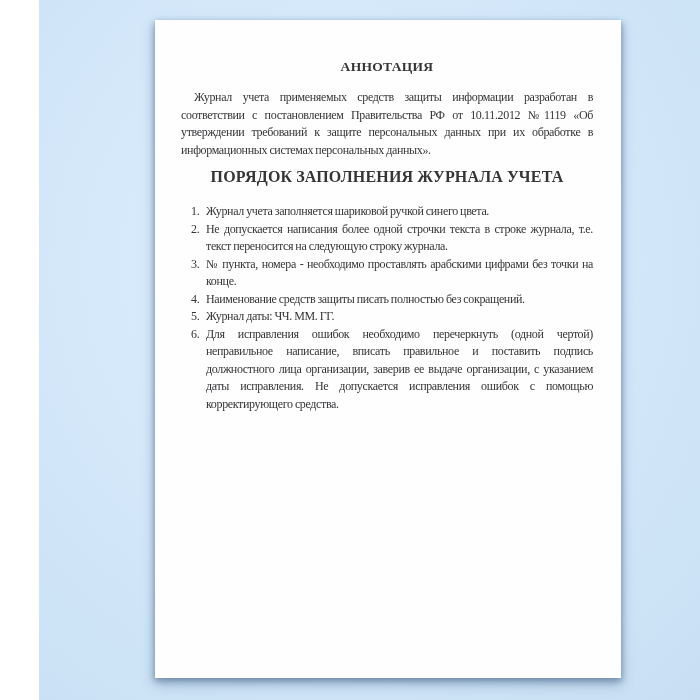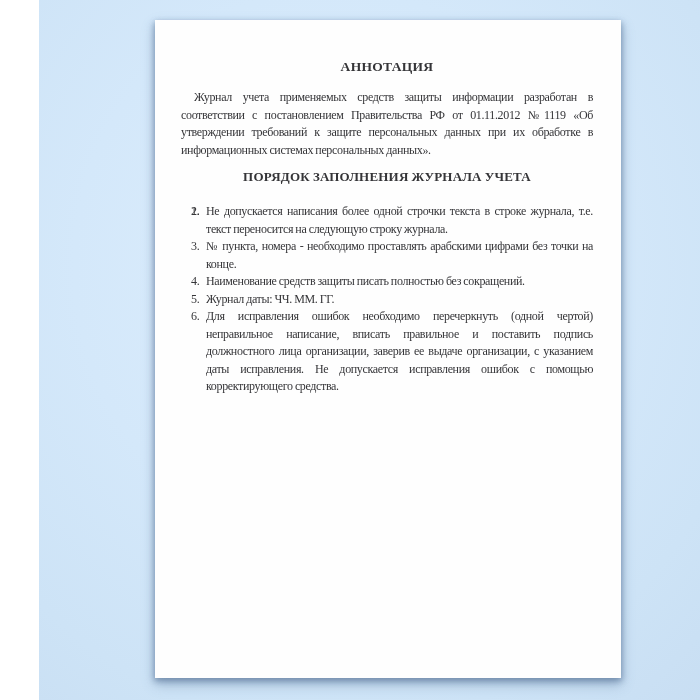--- a/index.html
+++ b/index.html
@@ -50,21 +50,21 @@
     text-align: center;
     letter-spacing: 0.3px;
     margin: 0 0 13px 0;
   }
   .body-paragraph {
     margin: 0 0 9px 0;
     text-align: justify;
     text-indent: 13px;
   }
   .section-heading {
-    font-size: 13px;
+    font-size: 16px;
     line-height: 18px;
     font-weight: bold;
     text-align: center;
     letter-spacing: 0.2px;
     margin: 9px 0 0 0;
   }
   ol.instructions {
     list-style: none;
     margin: 17px 0 0 0;
     padding: 0;
@@ -84,27 +84,28 @@
 </head>
 <body>
 
 <div class="backdrop">
   <div class="page">
     <div class="content">
 
       <h1 class="doc-title">АННОТАЦИЯ</h1>
 
 
-      <p class="body-paragraph">Журнал учета применяемых средств защиты информации разработан в соответствии с постановлением Правительства РФ от 01.11.2012 №1119 «Об утверждении требований к защите персональных данных при их обработке в информационных системах персо­нальных данных».</p>
+      <p class="body-paragraph">Журнал учета применяемых средств защиты информации разработан в соответствии с постановлением Правительства РФ от 10.11.2012 №1119 «Об утверждении требований к защите персональных данных при их обработке в информационных системах персо­нальных данных».</p>
 
       <h2 class="section-heading">ПОРЯДОК ЗАПОЛНЕНИЯ ЖУРНАЛА УЧЕТА</h2>
 
       <ol class="instructions">
         <li>
           <span class="num">1.</span>
+          <span>Журнал учета заполняется шариковой ручкой синего цвета.</span>
         </li>
         <li>
           <span class="num">2.</span>
           <span>Не допускается написания более одной строчки текста в строке журнала, т.е. текст переносится на следующую строку журнала.</span>
         </li>
         <li>
           <span class="num">3.</span>
           <span>№ пункта,  номера - необходимо проставлять арабскими цифрами без точки на конце.</span>
         </li>
         <li>

